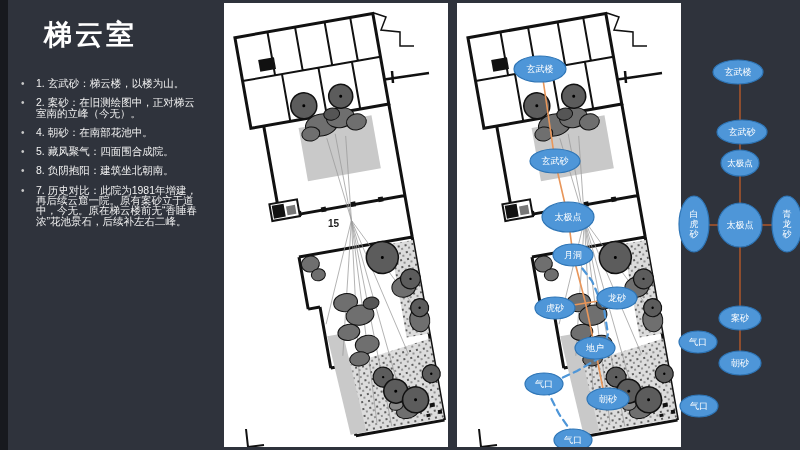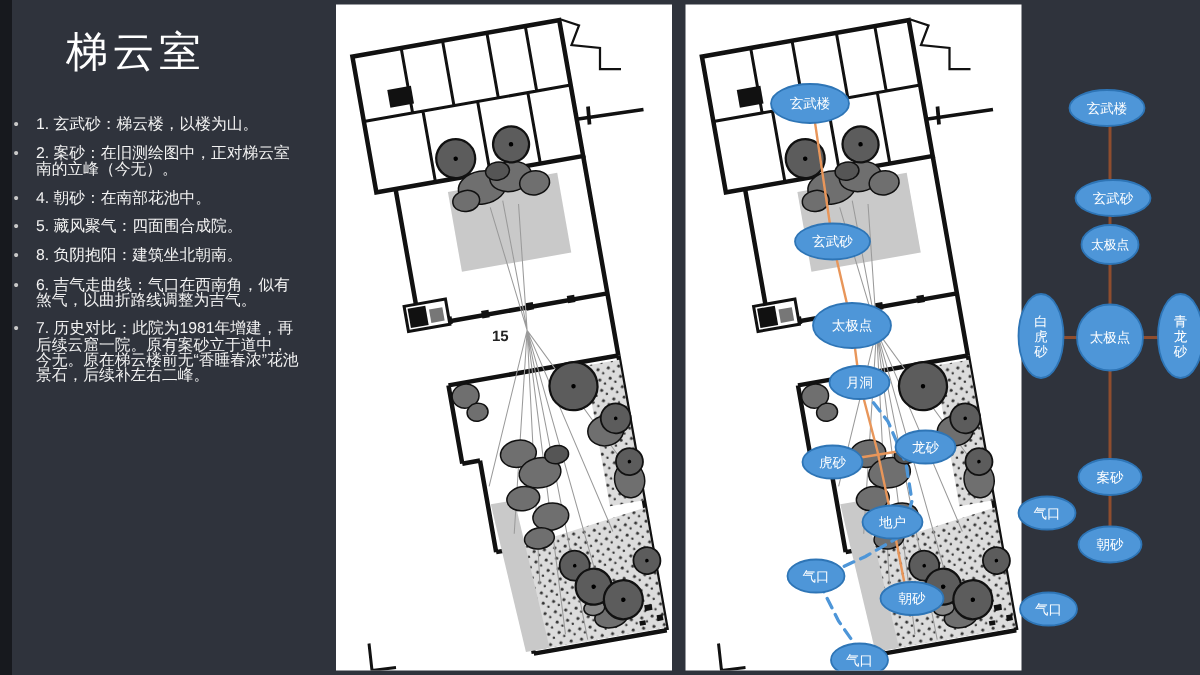--- a/index.html
+++ b/index.html
@@ -4,27 +4,27 @@
 <style>
   html,body{margin:0;padding:0;background:#111;}
   .slide{
     position:relative;width:800px;height:450px;overflow:hidden;
     background:#2F333C;
     font-family:"Liberation Sans", sans-serif;
   }
   .edge-strip{position:absolute;left:0;top:0;width:8px;height:450px;background:#17191E;}
   .title{
     position:absolute;left:44px;top:16px;color:#FFFFFF;
-    font-size:28px;font-weight:normal;letter-spacing:3px;
+    font-size:28px;font-weight:bold;letter-spacing:3px;
   }
   .bullets{
     position:absolute;left:20px;top:78px;width:182px;margin:0;padding:0;
     list-style:none;color:#F2F2F2;font-size:10.5px;line-height:0.98;
   }
-  .bullets li{position:relative;margin:0 0 9px 4px;padding:0;}
+  .bullets li{position:relative;margin:0 0 9px 16px;padding:0;}
   .bullets li::before{
     content:"\2022";position:absolute;left:-15px;top:1px;color:#C9C9C9;font-size:10px;
   }
   .panel{
     position:absolute;top:3px;width:224px;height:444px;background:#FFFFFF;
   }
   .panel-left{left:224px;font-weight:bold;}
   .panel-right{left:457px;}
   .sidebar{position:absolute;left:660px;top:0;width:140px;height:450px;}
   svg{display:block;}
@@ -37,21 +37,20 @@
   <div class="edge-strip"></div>
 
   <div class="title">梯云室</div>
 
   <ul class="bullets">
     <li>1. 玄武砂：梯云楼，以楼为山。</li>
     <li>2. 案砂：在旧测绘图中，正对梯云室南的立峰（今无）。</li>
     <li>4. 朝砂：在南部花池中。</li>
     <li>5. 藏风聚气：四面围合成院。</li>
     <li>8. 负阴抱阳：建筑坐北朝南。</li>
-    <li>6. 吉气走曲线：气口在西南角，似有煞气，以曲折路线调整为吉气。</li>
     <li>7. 历史对比：此院为1981年增建，再后续云窟一院。原有案砂立于道中，今无。原在梯云楼前无“香睡春浓”花池景石，后续补左右二峰。</li>
   </ul>
 
   <div class="panel panel-left">
     <svg width="224" height="444" viewBox="0 0 224 444">
       <defs>
         <pattern id="stip" width="7" height="7" patternUnits="userSpaceOnUse">
           <circle cx="2" cy="2" r="1" fill="#333"></circle>
           <circle cx="5" cy="5" r="0.8" fill="#333"></circle>
         </pattern>

